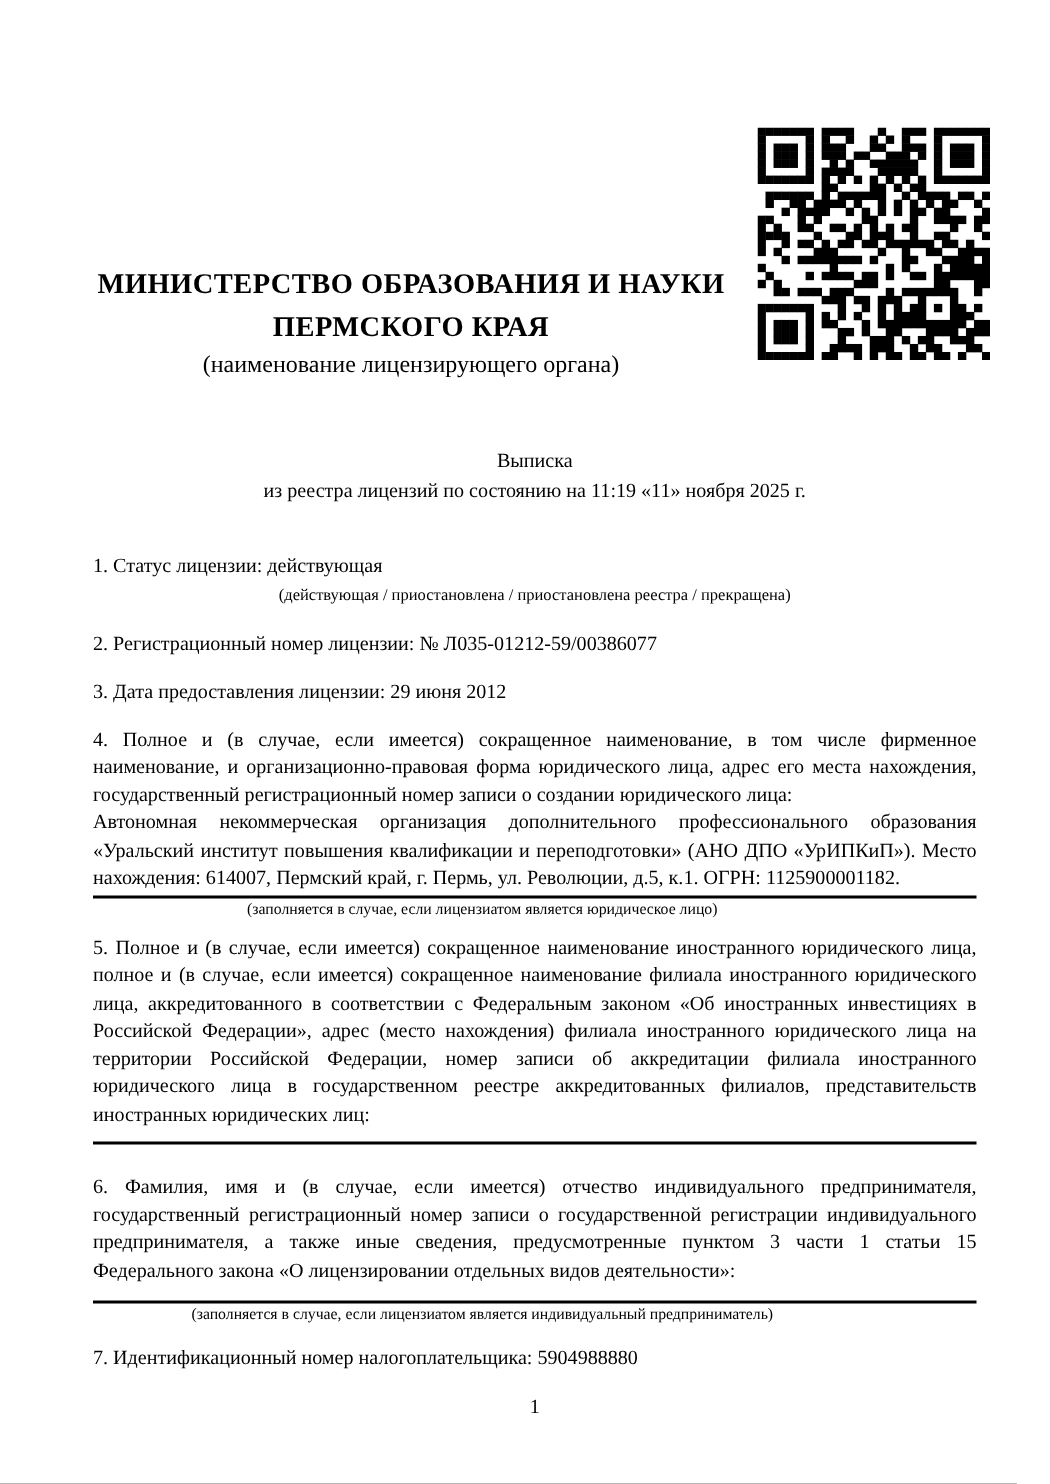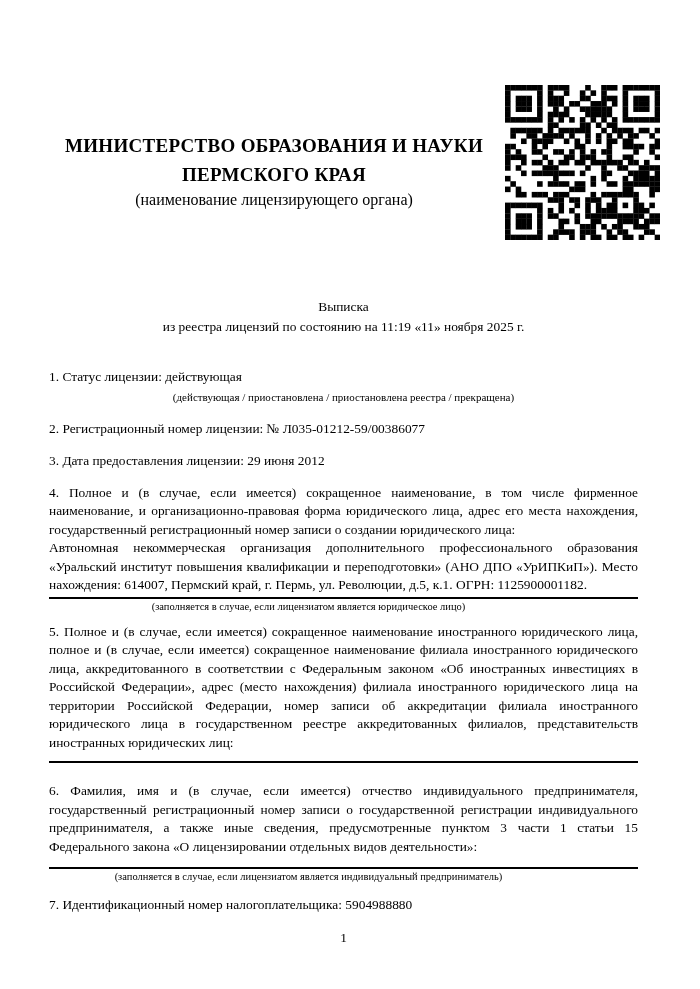--- a/index.html
+++ b/index.html
@@ -7,23 +7,23 @@
     position:relative;
     width:700px;height:989px;
     margin:0 auto;
     background:#ffffff;
     color:#000;
     font-family:"Liberation Serif","DejaVu Serif",serif;
     overflow:hidden;
   }
   .qr{position:absolute;left:505px;top:85px;width:155px;height:155px;}
   .header{position:absolute;left:48px;top:131px;width:452px;text-align:center;}
-  .ministry{font-weight:bold;font-size:19px;line-height:29px;letter-spacing:0.3px;}
+  .ministry{font-weight:bold;font-size:19px;line-height:29px;letter-spacing:0.3px;margin-top:44px;}
   .header-caption{font-size:16px;line-height:14px;margin-top:4px;}
-  .content{position:absolute;left:49px;top:297px;width:589px;font-size:13.4px;line-height:18.5px;}
+  .content{position:absolute;left:62px;top:297px;width:589px;font-size:13.4px;line-height:18.5px;}
   .doc-title{text-align:center;line-height:20px;}
   .just{text-align:justify;}
   .item1{margin-top:31px;}
   .cap1{margin-top:2px;font-size:11px;line-height:16px;text-align:center;}
   .item2{margin-top:15px;}
   .item3{margin-top:14px;}
   .item4{margin-top:13px;}
   .rule{border-top:2px solid #000;height:0;}
   .rule4{margin-top:2px;}
   .small-caption{font-size:10.5px;line-height:15px;text-align:center;}

